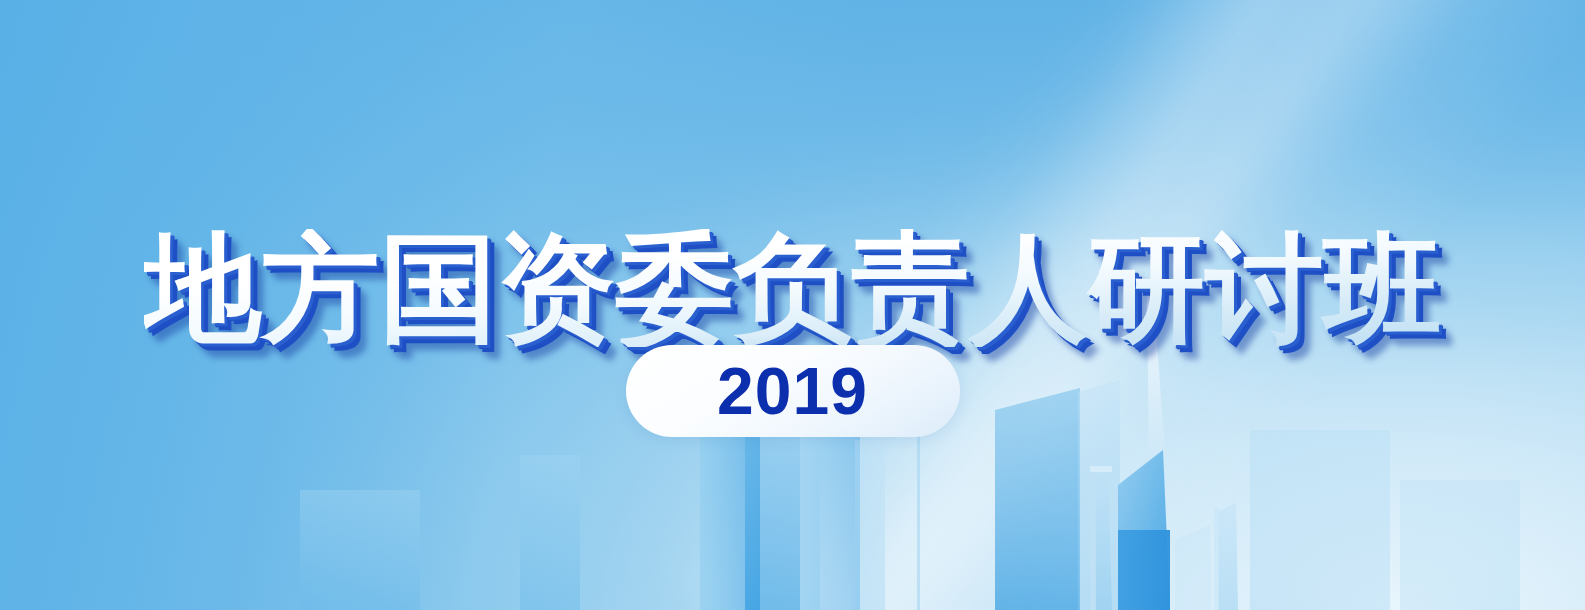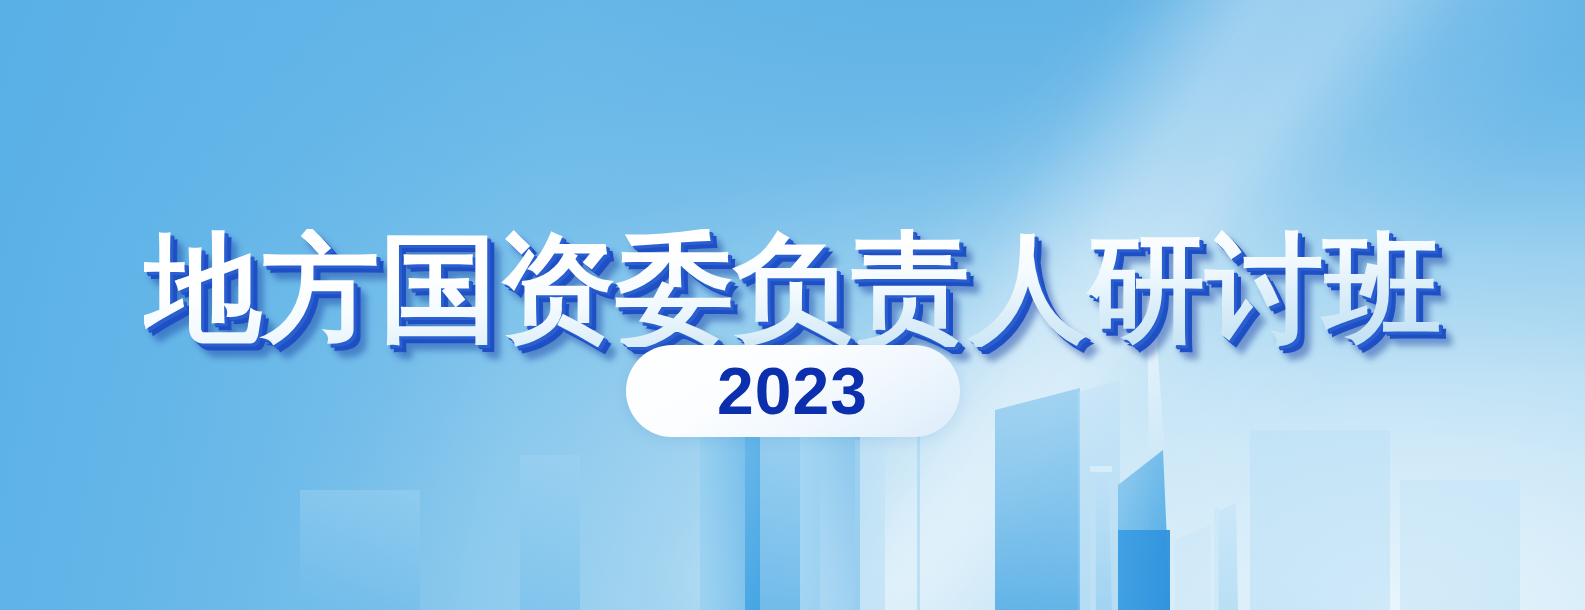--- a/index.html
+++ b/index.html
@@ -264,17 +264,17 @@
   <div class="streak-bl2"></div>
   <div class="streak-bl"></div>
   <div class="streak-br"></div>
 
   <div class="title-wrap">
     <h1 class="title">地方国资委负责人研讨班</h1>
   </div>
 
   <div class="badge-wrap">
     <div class="badge">
-      <span class="badge-text">2023</span>
+      <span class="badge-text">2019</span>
     </div>
   </div>
 
 </div>
 
 </body></html>

